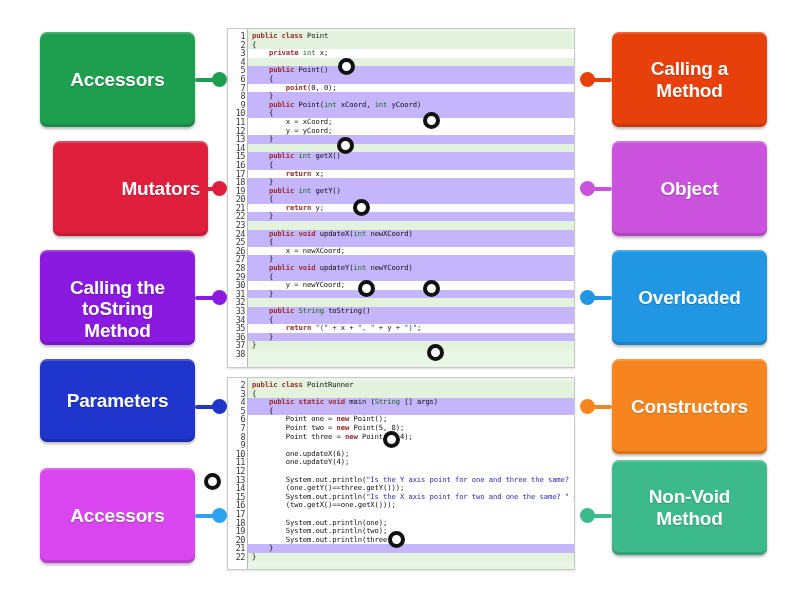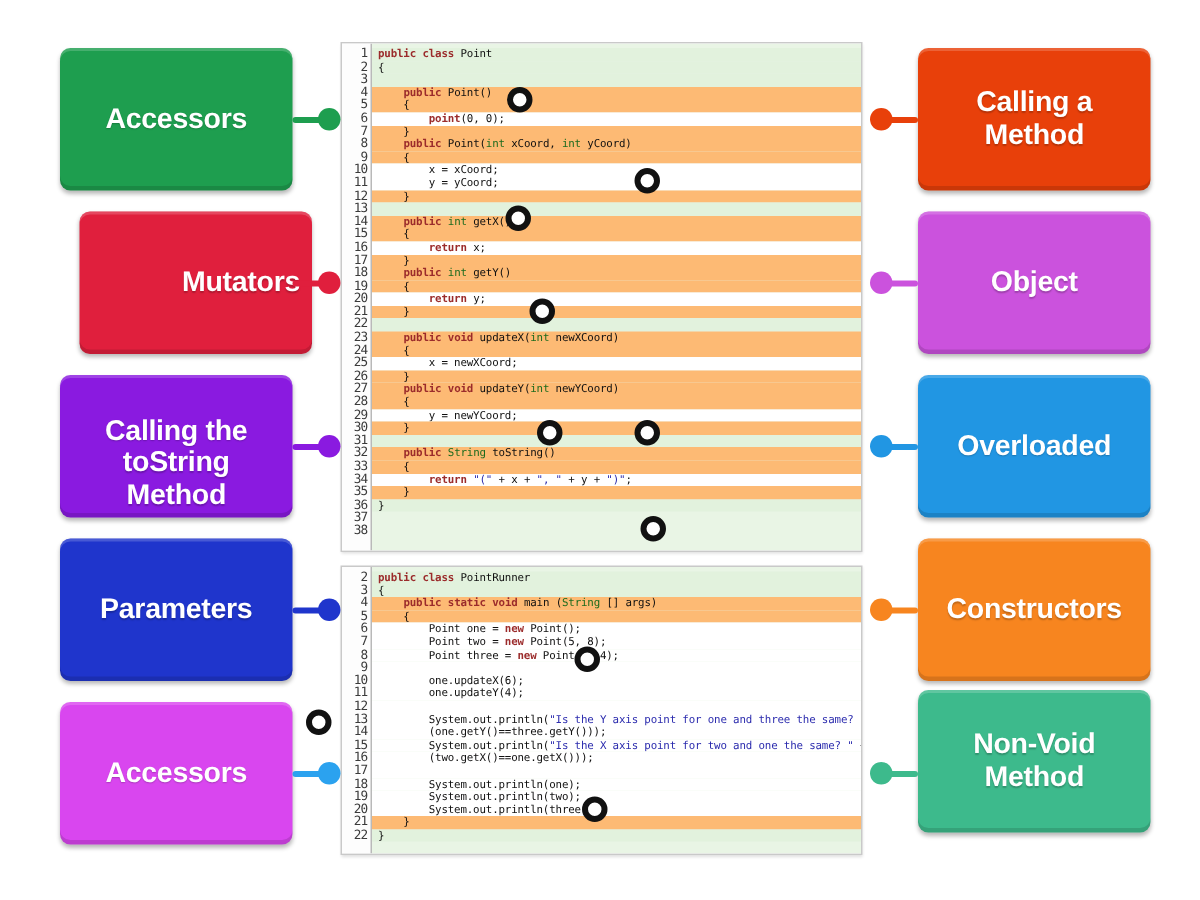--- a/index.html
+++ b/index.html
@@ -96,21 +96,21 @@
     height: 8.6px;
     line-height: 8.6px;
     font-family: "DejaVu Sans Mono", monospace;
     font-size: 7.2px;
     color: #101010;
     white-space: pre;
     padding-left: 4px;
     letter-spacing: -0.1px;
   }
   .bg-green  { background: #e2f2dd; }
-  .bg-yellow { background: #fdba74; }
+  .bg-yellow { background: #c4b5fd; }
   .bg-white  { background: #ffffff; }
   .kw  { color: #9b2b2b; font-weight: bold; }
   .typ { color: #1d6b1d; }
   .str { color: #2c2cae; }
 
   
   .hotspot {
     position: absolute;
     width: 17px; height: 17px;
     border-radius: 50%;
@@ -163,20 +163,21 @@
           <span class="ln">33</span>
           <span class="ln">34</span>
           <span class="ln">35</span>
           <span class="ln">36</span>
           <span class="ln">37</span>
           <span class="ln">38</span>
         </div>
         <div class="code-area">
           <div class="code-line bg-green"><span class="kw">public</span> <span class="kw">class</span> Point</div>
           <div class="code-line bg-green">{</div>
+          <div class="code-line bg-white">    <span class="kw">private</span> <span class="typ">int</span> x;</div>
           <div class="code-line bg-green">&nbsp;</div>
           <div class="code-line bg-yellow">    <span class="kw">public</span> Point()</div>
           <div class="code-line bg-yellow">    {</div>
           <div class="code-line bg-white">        <span class="kw">point</span>(0, 0);</div>
           <div class="code-line bg-yellow">    }</div>
           <div class="code-line bg-yellow">    <span class="kw">public</span> Point(<span class="typ">int</span> xCoord, <span class="typ">int</span> yCoord)</div>
           <div class="code-line bg-yellow">    {</div>
           <div class="code-line bg-white">        x = xCoord;</div>
           <div class="code-line bg-white">        y = yCoord;</div>
           <div class="code-line bg-yellow">    }</div>
@@ -270,21 +271,21 @@
         <div class="stem" style="background: rgb(224, 31, 61);"></div>
         <div class="dot" style="background: rgb(224, 31, 61);"></div>
       </div>
       <div class="label-box" style="top: 250px; left: 40px; width: 155px; height: 95px; background: rgb(138, 26, 224); align-items: flex-end;">
         <span class="label-text">Calling the toString Method</span>
       </div>
       <div class="connector left" style="top: 289.5px; left: 195px; width: 32px; height: 16px;">
         <div class="stem" style="background: rgb(138, 26, 224);"></div>
         <div class="dot" style="background: rgb(138, 26, 224);"></div>
       </div>
-      <div class="label-box" style="top: 359px; left: 40px; width: 155px; height: 95px; background: rgb(31, 53, 204);">
+      <div class="label-box" style="top: 359px; left: 40px; width: 155px; height: 83px; background: rgb(31, 53, 204);">
         <span class="label-text">Parameters</span>
       </div>
       <div class="connector left" style="top: 398.5px; left: 195px; width: 32px; height: 16px;">
         <div class="stem" style="background: rgb(31, 53, 204);"></div>
         <div class="dot" style="background: rgb(31, 53, 204);"></div>
       </div>
       <div class="label-box" style="top: 468px; left: 40px; width: 155px; height: 95px; background: #d946ef;">
         <span class="label-text">Accessors</span>
       </div>
       <div class="connector left" style="top: 507.5px; left: 195px; width: 32px; height: 16px;">

